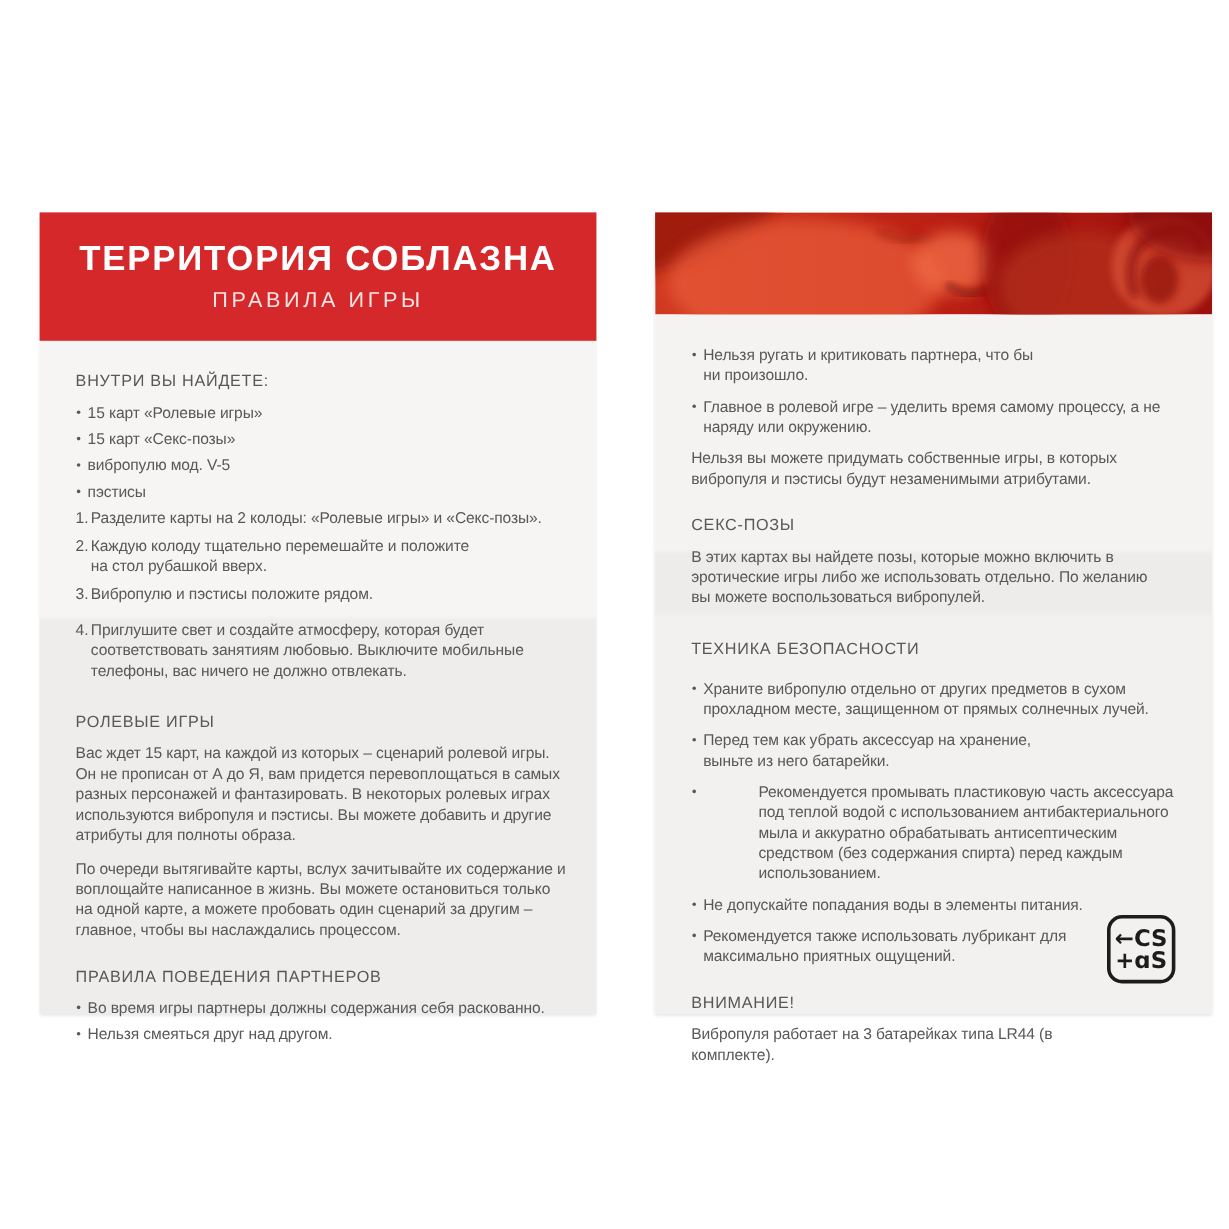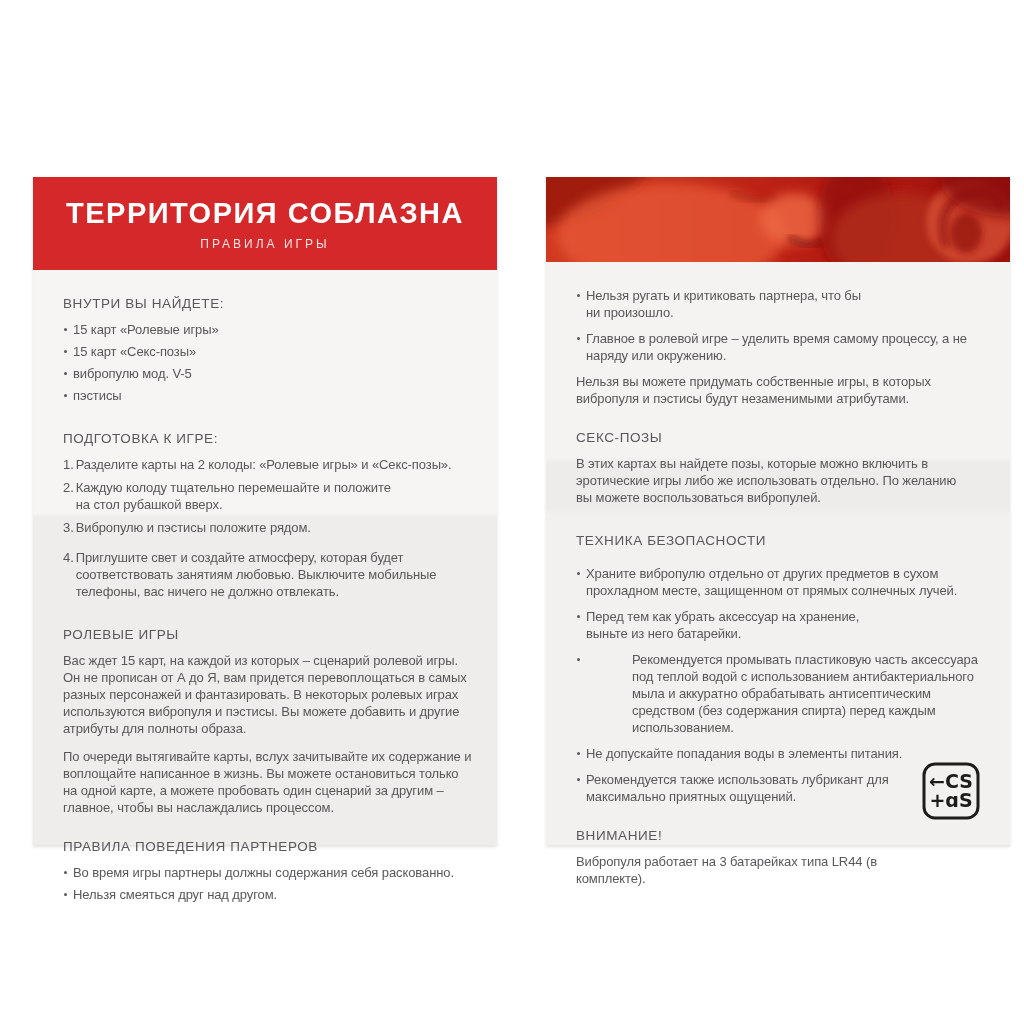--- a/index.html
+++ b/index.html
@@ -16,28 +16,28 @@
   }
   .page.left{
     left:33px;
     background:linear-gradient(#f6f5f4 0px,#f6f5f4 336px,#eeedec 340px,#eeedec 100%);
   }
   .page.right{
     left:546px;
     background:linear-gradient(#f4f3f2 0px,#f4f3f2 280px,#edecea 286px,#edecea 332px,#f2f1f0 338px,#f2f1f0 100%);
   }
   .banner{
-    height:93px;background:#d5282b;
+    height:107px;background:#d5282b;
     display:flex;flex-direction:column;align-items:center;justify-content:center;
   }
   .banner .title{
     color:#ffffff;font-size:29px;font-weight:bold;letter-spacing:1.5px;line-height:32px;
   }
   .banner .subtitle{
-    color:rgba(255,255,255,0.88);font-size:12px;letter-spacing:3px;margin-top:8px;
+    color:rgba(255,255,255,0.88);font-size:18px;letter-spacing:3px;margin-top:8px;
   }
   .photo{display:block;width:464px;height:85px;}
   .content{padding:25px 24px 0 30px;}
   .h{
     font-size:13.5px;color:#58585a;letter-spacing:0.6px;
     margin:0 0 9px 0;line-height:17px;font-weight:normal;
   }
   .t{
     font-size:13px;line-height:17px;color:#58585a;letter-spacing:-0.1px;margin:0;
   }
@@ -84,21 +84,20 @@
         </div>
       <div class="b">
           <span class="dot"></span>
           <span class="t">вибропулю мод. V-5</span>
         </div>
       <div class="b">
           <span class="dot"></span>
           <span class="t">пэстисы</span>
         </div>
 
-      <div class="h gap-lg">ПОДГОТОВКА К ИГРЕ:</div>
       <div class="n">
           <span class="t num">1.</span>
           <span class="t w412">Разделите карты на 2 колоды: «Ролевые игры» и «Секс-позы».</span>
         </div>
       <div class="n">
           <span class="t num">2.</span>
           <span class="t w330">Каждую колоду тщательно перемешайте и положите на стол рубашкой вверх.</span>
         </div>
       <div class="n">
           <span class="t num">3.</span>

